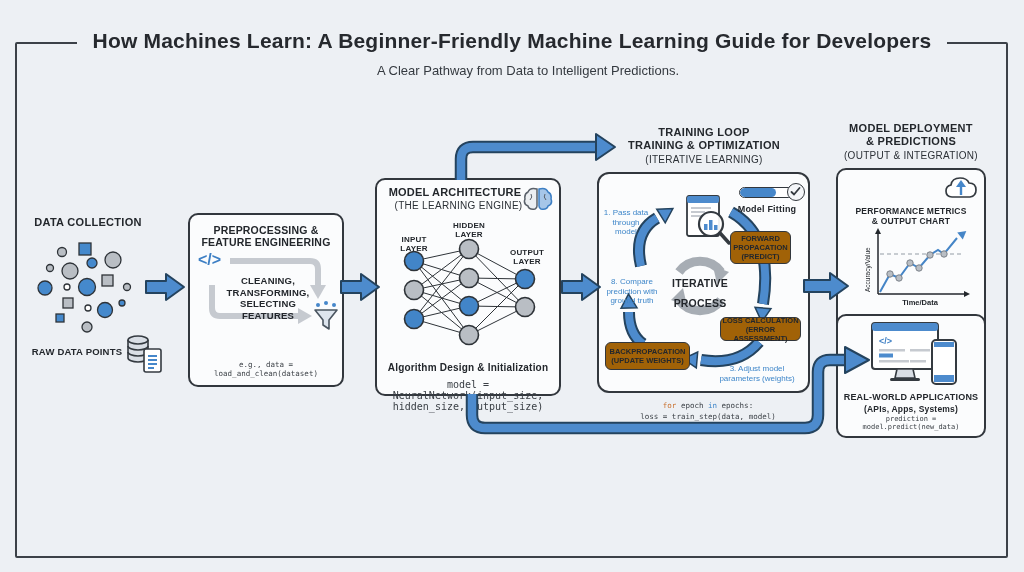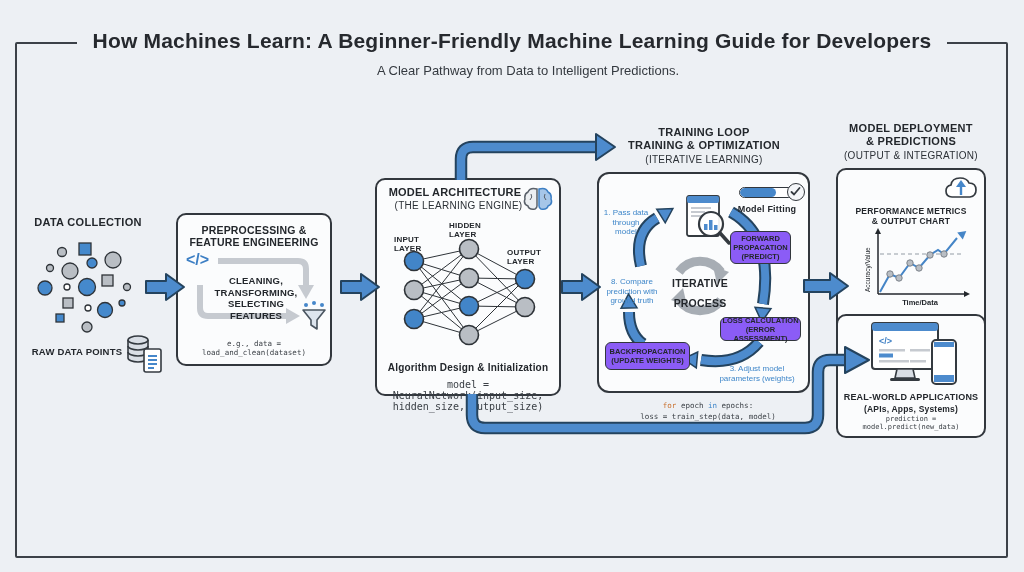--- a/index.html
+++ b/index.html
@@ -37,27 +37,27 @@
   .lbl-bold  { font-weight:bold; letter-spacing:0.2px; }
   .code {
     font-family:"DejaVu Sans Mono", monospace;
     color:#3b4046;
   }
   .blue-step {
     color:#3e86c9; font-weight:normal; font-size:8px; line-height:9.5px;
     text-align:center;
   }
   .mini-box {
-    position:absolute; background:#8b5cf6; border:1.5px solid #32373d;
+    position:absolute; background:#a16207; border:1.5px solid #32373d;
     border-radius:6px; font-weight:bold; font-size:7.5px; line-height:9px;
     text-align:center; display:flex; align-items:center; justify-content:center;
   }
   .layer-lbl {
     position:absolute; font-weight:bold; font-size:8px; line-height:9px;
-    text-align:left; letter-spacing:0.2px;
+    text-align:center; letter-spacing:0.2px;
   }
   .kw-for { color:#c9702e; }
   .kw-in  { color:#3e86c9; }
 
   .progress-track {
     position:absolute; left:140px; top:13px; width:55px; height:11px;
     border:1.5px solid #32373d; border-radius:6px; background:#fff; overflow:hidden;
   }
   .progress-fill { width:68%; height:100%; background:#4687ca; border-radius:5px; }
   .check-bubble {
@@ -110,21 +110,21 @@
   </g>
   <rect x="18" y="16" width="17" height="23" rx="2" fill="#ffffff" stroke="#343a40" stroke-width="1.6"></rect>
   <g fill="#4687ca">
     <rect x="22" y="22" width="9" height="2"></rect>
     <rect x="22" y="26" width="9" height="2"></rect>
     <rect x="22" y="30" width="9" height="2"></rect>
     <rect x="22" y="34" width="6" height="2"></rect>
   </g>
 </svg>
 
-<div class="box" style="left:176px;top:213px;width:156px;height:153px;">
+<div class="box" style="left:188px;top:213px;width:156px;height:174px;">
   <div class="abs pl ctr lbl-bold" style="left:0;top:9px;width:100%;font-size:10.5px;line-height:12px;">PREPROCESSING &amp;
 FEATURE ENGINEERING</div>
 
   <svg class="abs" style="left:0;top:0;" width="152" height="149" viewBox="0 0 152 149">
     <g fill="none" stroke="#c6cad0" stroke-width="6">
       <path d="M40,46 H120 Q128,46 128,54 V70"></path>
       <path d="M22,70 V93 Q22,101 30,101 H108"></path>
     </g>
     <polygon points="120,70 136,70 128,84" fill="#c6cad0"></polygon>
     <polygon points="108,93 108,109 122,101" fill="#c6cad0"></polygon>

